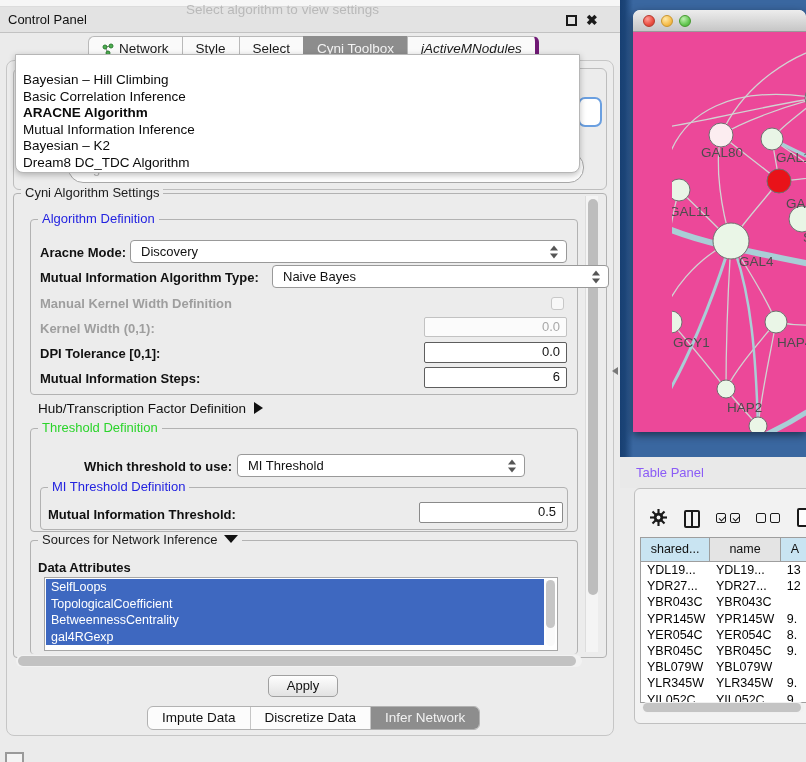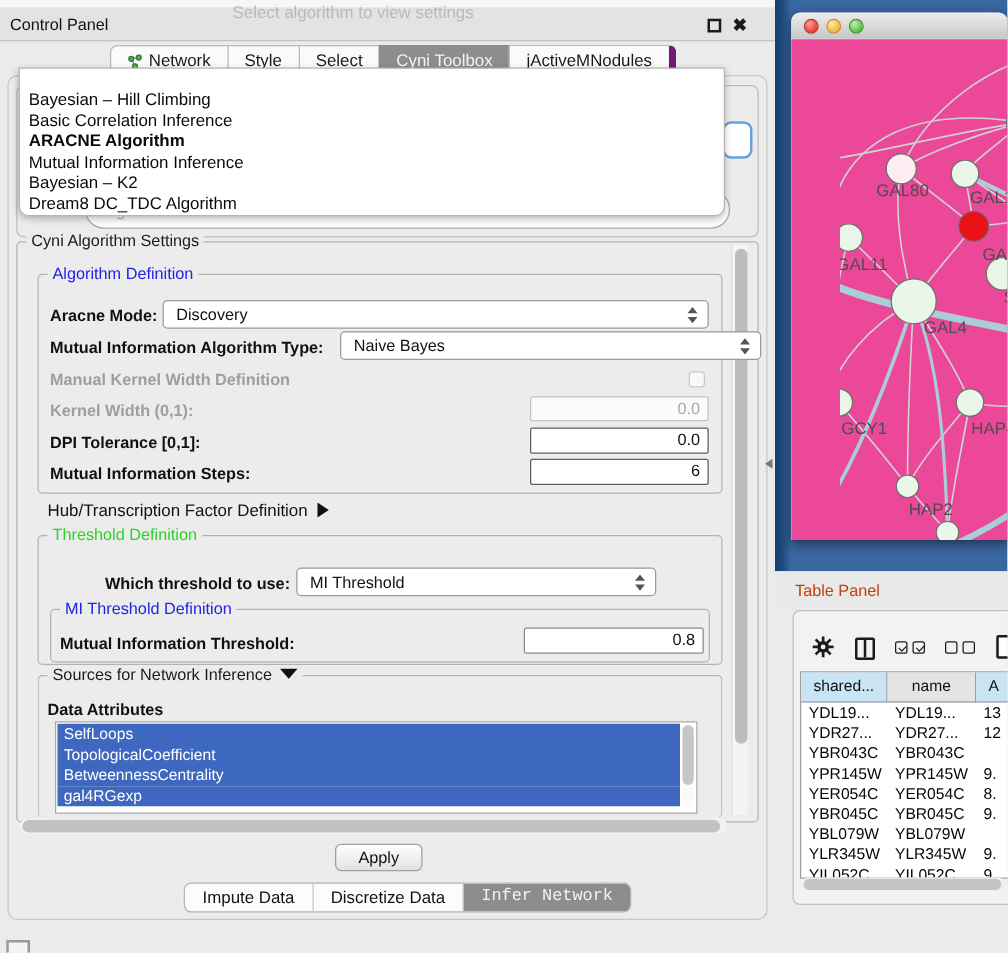--- a/index.html
+++ b/index.html
@@ -12,21 +12,21 @@
   .panel-titlebar{left:0;top:7px;width:620px;height:26px;background:#e3e3e3;border-bottom:1px solid #c2c2c2;}
   .panel-title{left:8px;top:7px;width:200px;height:40px;line-height:26px;font-size:13px;color:#111;}
   .float-btn{left:566px;top:15px;width:11px;height:11px;border:2px solid #1a1a1a;background:transparent;}
   .close-btn{left:586px;top:11px;font-size:14px;font-weight:bold;color:#1a1a1a;line-height:18px;}
 
   
   .tabbar{left:88px;top:36px;height:25px;display:flex;}
   .tab{height:25px;line-height:24px;padding:0 13px;font-size:13.5px;color:#1a1a1a;background:#fafafa;
        border:1px solid #b9b9b9;border-bottom:none;border-right:none;display:flex;align-items:center;gap:5px;}
   .tab:first-child{border-top-left-radius:6px;}
-  .tab:last-child{border-right:6px solid #701a75;border-top-right-radius:6px;}
+  .tab:last-child{border-right:4px solid #701a75;border-top-right-radius:6px;font-style:italic;}
   .tab.sel{background:#8d8d8d;color:#f4f4f4;border-color:#8d8d8d;}
 
   
   .cp-box{left:6px;top:60px;width:608px;height:676px;background:#ececec;border:1px solid #c6c6c6;border-radius:8px;}
   .top-section{left:13px;top:68px;width:594px;height:122px;border:1px solid #bdbdbd;border-radius:6px;background:#ececec;}
   .bg-combo{left:68px;top:152px;width:516px;height:31px;background:#fdfdfd;border:1px solid #a8a8a8;border-radius:15px;
             color:#b5b5b5;font-size:13px;line-height:31px;padding-left:24px;overflow:hidden;z-index:5;}
   .focus-sliver{left:578px;top:97px;width:24px;height:30px;border:2px solid #6a9fe0;border-radius:7px;background:#fff;z-index:6;}
 
   
@@ -70,38 +70,38 @@
 
   .vscroll{left:585px;top:196px;width:13px;height:456px;background:#f4f4f4;border-left:1px solid #ddd;}
   .vthumb{position:absolute;left:1.5px;top:3px;width:10px;height:396px;background:#bdbdbd;border-radius:5px;}
 
   .apply-btn{left:268px;top:675px;width:70px;height:22px;background:linear-gradient(#fefefe,#e2e2e2);
              border:1px solid #a0a0a0;border-radius:5px;text-align:center;line-height:20px;font-size:13px;color:#111;}
 
   .bottom-tabs{left:147px;top:706px;height:24px;display:flex;border:1px solid #b2b2b2;border-radius:6px;overflow:hidden;background:#fcfcfc;}
   .btab{height:22px;line-height:22px;padding:0 14px;font-size:13.5px;color:#111;border-right:1px solid #c6c6c6;}
   .btab:last-child{border-right:none;}
-  .btab.sel{background:#8d8d8d;color:#f2f2f2;font-family:Liberation Mono, monospace;}
+  .btab.sel{background:#8d8d8d;color:#f2f2f2;}
 
   .split-arrow{left:612px;top:367px;width:0;height:0;border-top:4px solid transparent;border-bottom:4px solid transparent;border-right:6px solid #787878;}
   .mini-float{left:5px;top:752px;width:19px;height:14px;border:2px solid #9a9a9a;background:#f4f4f4;}
 
   
   .desktop{left:620px;top:0;width:186px;height:457px;background:linear-gradient(90deg,#173f72 0px,#1d4679 5px,#3a67a0 13px);}
   .netwin{left:633px;top:10px;width:173px;height:422px;border-radius:7px 7px 0 0;box-shadow:0 3px 9px rgba(0,0,0,.5);background:#fff;overflow:hidden;}
   .netwin-titlebar{position:absolute;left:0;top:0;width:100%;height:22px;background:linear-gradient(#ededed,#c6c6c6);border-bottom:1px solid #9a9a9a;border-radius:7px 7px 0 0;}
   .tl{position:absolute;top:5px;width:12px;height:12px;border-radius:50%;}
   .tl.red{left:10px;background:radial-gradient(circle at 35% 30%,#ff9d96,#ea4e41 60%,#c63a2e);border:1px solid #b5382c;}
   .tl.yellow{left:28px;background:radial-gradient(circle at 35% 30%,#ffe9a8,#f6bd4c 60%,#dd9e2f);border:1px solid #c9952e;}
   .tl.green{left:46px;background:radial-gradient(circle at 35% 30%,#c0f0b2,#64c852 60%,#47a338);border:1px solid #45992f;}
   .netcontent{position:absolute;left:0;top:22px;width:173px;height:455px;background:#ec4899;padding-left:39px;}
 
   
   .tp-titlebar{left:620px;top:457px;width:186px;height:31px;background:#e9e9e9;}
-  .tp-title{left:636px;top:457px;height:31px;line-height:31px;font-size:13px;color:#c2410c;}
+  .tp-title{left:636px;top:457px;height:31px;line-height:31px;font-size:13px;color:#8b5cf6;}
   .tp-box{left:634px;top:488px;width:190px;height:236px;background:#f2f2f2;border:1px solid #c0c0c0;border-radius:6px;}
   .gear-icon{left:650px;top:509px;}
   .col-icon{left:684px;top:510px;width:16px;height:18px;border:2px solid #1a1a1a;border-radius:2px;}
   .col-icon::after{content:"";position:absolute;left:5px;top:0;width:2px;height:14px;background:#1a1a1a;}
   .cb{position:absolute;width:10px;height:10px;border:1.5px solid #1a1a1a;border-radius:2px;background:#f2f2f2;}
   .cb.on::after{content:"";position:absolute;left:1.5px;top:2px;width:5px;height:2.5px;border-left:1.5px solid #1a1a1a;border-bottom:1.5px solid #1a1a1a;transform:rotate(-45deg);}
   .file-icon{left:797px;top:508px;width:14px;height:19px;border:2px solid #1a1a1a;border-radius:2px;background:#fdfdfd;}
 
   .tbl{left:640px;top:537px;width:170px;border:1px solid #9e9e9e;background:#fff;}
   .trow{display:flex;height:16.2px;}
@@ -199,21 +199,21 @@
 </div>
 <div class="blbl" style="left:84px;top:459px;">Which threshold to use:</div>
 <div class="combo" style="left:237px;top:454px;width:288px;">
   <span class="cv">MI Threshold</span>
   <span class="spin"></span>
 </div>
 <div class="fs" style="left:40px;top:487px;width:528px;height:43px;">
   <span class="lg blue">MI Threshold Definition</span>
 </div>
 <div class="blbl" style="left:48px;top:507px;">Mutual Information Threshold:</div>
-<div class="tfield" style="left:419px;top:502px;width:144px;height:21px;line-height:18px;border-width:1px;border-color:#8a8a8a;">0.8</div>
+<div class="tfield" style="left:419px;top:502px;width:144px;height:21px;line-height:18px;border-width:1px;border-color:#8a8a8a;">0.5</div>
 
 <div class="fs" style="left:30px;top:540px;width:548px;height:114px;border-bottom:none;">
   <span class="lg"><span>Sources for Network Inference</span><span class="tri-down"></span></span>
 </div>
 <div class="blbl" style="left:38px;top:560px;">Data Attributes</div>
 <div class="abs listbox">
   <div class="listitem" style="top:1px;">SelfLoops</div>
   <div class="listitem" style="top:34px;">BetweennessCentrality</div>
   <div class="listitem" style="top:17.5px;">TopologicalCoefficient</div>
   <div class="listitem" style="top:50.5px;">gal4RGexp</div>

